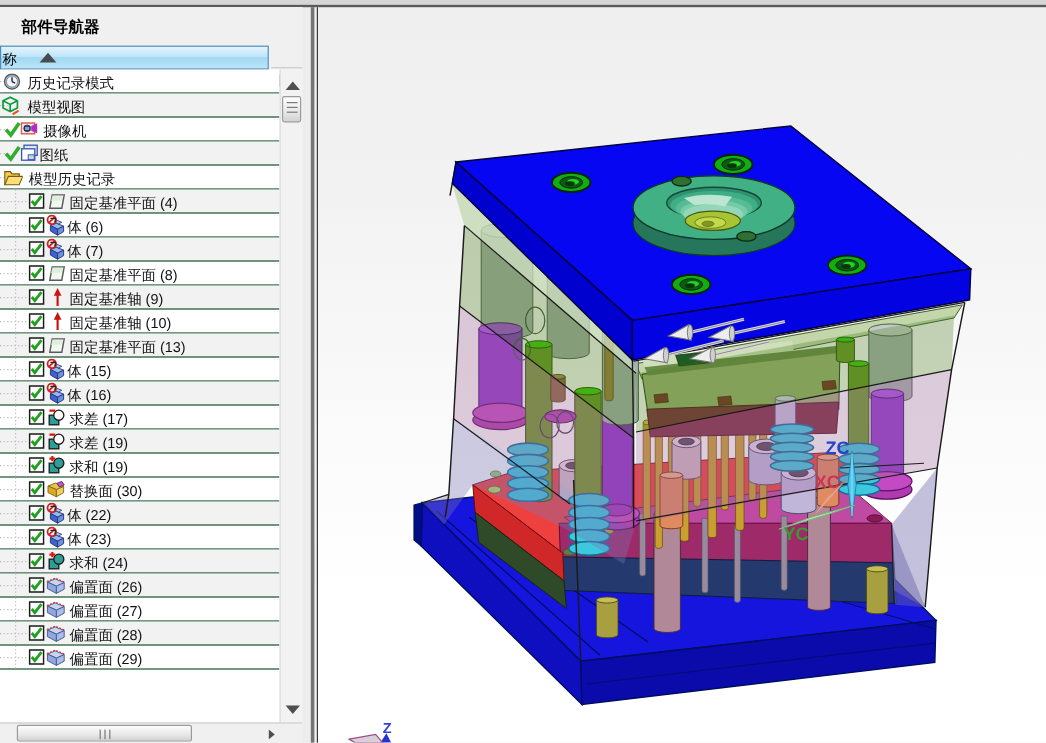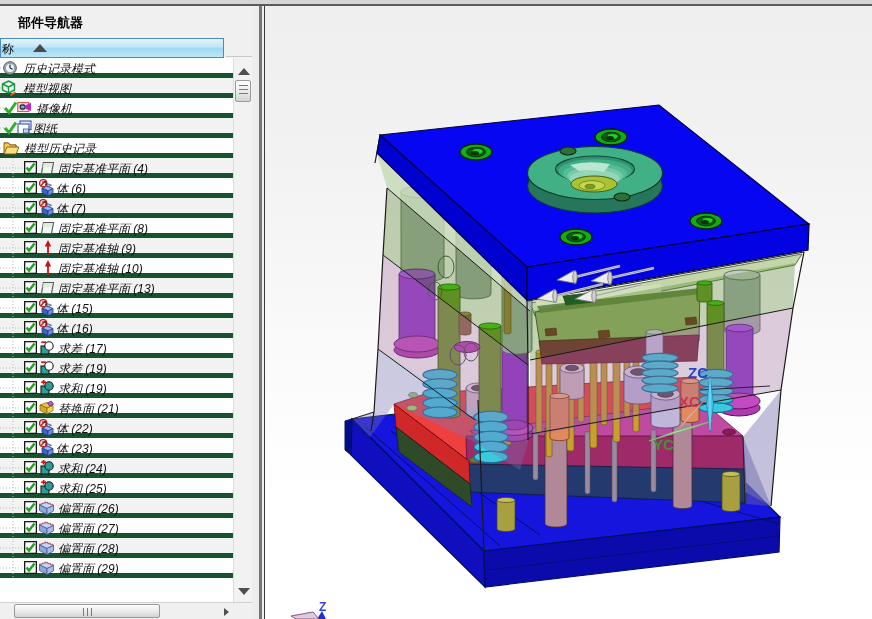--- a/index.html
+++ b/index.html
@@ -20,21 +20,21 @@
 #phname { position:absolute; left:0; top:0; width:224px; height:20px;
   background:linear-gradient(180deg,#e3f4fd 0%,#bfe6f8 45%,#a0d8f2 50%,#bce5f8 100%);
   border:1px solid #4a8cbf; font-size:12px; color:#000; }
 #phname span { position:absolute; left:1px; top:2px; }
 #pharrow { position:absolute; left:32px; top:5px; width:0; height:0;
   border-left:7px solid transparent; border-right:7px solid transparent; border-bottom:8px solid #4a4a4a; }
 #phnote { position:absolute; left:226px; top:0; width:26px; height:20px; background:#f4f4f4;
   border-top:1px solid #c8c8c8; border-bottom:1px solid #a8a8a8; font-size:12px; color:#000;margin-top:18px; }
 #phnote span { position:absolute; left:1px; top:2px; }
 #tree { position:absolute; left:0; top:52px; width:233px; height:544px; background:#fff; overflow:hidden; }
-.row { position:relative; width:233px; height:20px; border-bottom:5px solid #14532d;font-style:italic; }
+.row { position:relative; width:233px; height:20px; border-bottom:1px solid #14532d; }
 .row.alt { background:#f2f2f2; }
 .row .tx { position:absolute; top:3px; font-size:12px; color:#111; white-space:nowrap; }
 .row svg { position:absolute; }
 #vscroll { position:absolute; left:233px; top:52px; width:19px; height:544px; background:#f2f2f2; border-left:1px solid #dcdcdc; }
 #vsup { position:absolute; left:4px; top:10px; width:0; height:0;
   border-left:6px solid transparent; border-right:6px solid transparent; border-bottom:7px solid #4f4f4f; }
 #vsthumb { position:absolute; left:1px; top:22px; width:16px; height:22px; background:linear-gradient(180deg,#fdfdfd,#e8e8e8 60%,#d2d2d2);
   border:1px solid #9a9a9a; border-radius:2px; }
 #vsthumb:before { content:""; position:absolute; left:3px; top:4px; width:9px; height:1px; background:#7a7a7a;
   box-shadow:0 4px 0 #7a7a7a, 0 8px 0 #7a7a7a; }
@@ -566,21 +566,21 @@
           <svg style="left:24px;top:3px" width="13" height="13" viewBox="0 0 13 13">
             <rect x="0.5" y="0.5" width="12" height="12" fill="#fff" stroke="#1a1a1a" stroke-width="1.6"></rect>
             <path d="M2.5 6.5 L5 9.5 L10.5 2.5" fill="none" stroke="#21a121" stroke-width="2.4"></path>
           </svg>
           <svg style="left:38px;top:2px" width="17" height="16" viewBox="0 0 17 16">
             <path d="M2 5 L8.5 2.5 L15 5.5 L9 8 Z" fill="#e8c24a" stroke="#8a6a10" stroke-width="0.8"></path>
             <path d="M2 5 L9 8 L9 14 L2 10.5 Z" fill="#d9a92c" stroke="#8a6a10" stroke-width="0.8"></path>
             <path d="M9 8 L15 5.5 L15 10.5 L9 14 Z" fill="#f0d060" stroke="#8a6a10" stroke-width="0.8"></path>
             <path d="M9.5 2.8 L13.5 1.2 L15.5 4.2 L11.5 5.8 Z" fill="#c05ad0" stroke="#5a2a6a" stroke-width="0.8"></path>
           </svg>
-          <span class="tx" style="left:58px">替换面 (21)</span>
+          <span class="tx" style="left:58px">替换面 (30)</span>
         </div>
 <div class="row alt">
           <svg style="left:0;top:0" width="233" height="20" viewBox="0 0 233 20">
             <path d="M0 10 L22 10" stroke="#bbb" stroke-width="1" stroke-dasharray="1 2"></path>
             <path d="M13 0 L13 20" stroke="#bbb" stroke-width="1" stroke-dasharray="1 2"></path>
           </svg>
           <svg style="left:24px;top:3px" width="13" height="13" viewBox="0 0 13 13">
             <rect x="0.5" y="0.5" width="12" height="12" fill="#fff" stroke="#1a1a1a" stroke-width="1.6"></rect>
             <path d="M2.5 6.5 L5 9.5 L10.5 2.5" fill="none" stroke="#21a121" stroke-width="2.4"></path>
           </svg>
@@ -623,36 +623,20 @@
           <svg style="left:24px;top:3px" width="13" height="13" viewBox="0 0 13 13">
             <rect x="0.5" y="0.5" width="12" height="12" fill="#fff" stroke="#1a1a1a" stroke-width="1.6"></rect>
             <path d="M2.5 6.5 L5 9.5 L10.5 2.5" fill="none" stroke="#21a121" stroke-width="2.4"></path>
           </svg>
           <svg style="left:39px;top:2px" width="16" height="16" viewBox="0 0 16 16">
             <rect x="2" y="6" width="8" height="8" fill="#2e9d96" stroke="#1a1a1a" stroke-width="1.1"></rect>
             <circle cx="10" cy="6" r="4.2" fill="#2e9d96" stroke="#1a1a1a" stroke-width="1.1"></circle>
             <path d="M2.2 2.2 L7 2.2 M4.6 0 L4.6 4.4" stroke="#e01010" stroke-width="1.7" fill="none"></path>
           </svg>
           <span class="tx" style="left:58px">求和 (24)</span>
-        </div>
-<div class="row">
-          <svg style="left:0;top:0" width="233" height="20" viewBox="0 0 233 20">
-            <path d="M0 10 L22 10" stroke="#bbb" stroke-width="1" stroke-dasharray="1 2"></path>
-            <path d="M13 0 L13 20" stroke="#bbb" stroke-width="1" stroke-dasharray="1 2"></path>
-          </svg>
-          <svg style="left:24px;top:3px" width="13" height="13" viewBox="0 0 13 13">
-            <rect x="0.5" y="0.5" width="12" height="12" fill="#fff" stroke="#1a1a1a" stroke-width="1.6"></rect>
-            <path d="M2.5 6.5 L5 9.5 L10.5 2.5" fill="none" stroke="#21a121" stroke-width="2.4"></path>
-          </svg>
-          <svg style="left:39px;top:2px" width="16" height="16" viewBox="0 0 16 16">
-            <rect x="2" y="6" width="8" height="8" fill="#2e9d96" stroke="#1a1a1a" stroke-width="1.1"></rect>
-            <circle cx="10" cy="6" r="4.2" fill="#2e9d96" stroke="#1a1a1a" stroke-width="1.1"></circle>
-            <path d="M2.2 2.2 L7 2.2 M4.6 0 L4.6 4.4" stroke="#e01010" stroke-width="1.7" fill="none"></path>
-          </svg>
-          <span class="tx" style="left:58px">求和 (25)</span>
         </div>
 <div class="row alt">
           <svg style="left:0;top:0" width="233" height="20" viewBox="0 0 233 20">
             <path d="M0 10 L22 10" stroke="#bbb" stroke-width="1" stroke-dasharray="1 2"></path>
             <path d="M13 0 L13 20" stroke="#bbb" stroke-width="1" stroke-dasharray="1 2"></path>
           </svg>
           <svg style="left:24px;top:3px" width="13" height="13" viewBox="0 0 13 13">
             <rect x="0.5" y="0.5" width="12" height="12" fill="#fff" stroke="#1a1a1a" stroke-width="1.6"></rect>
             <path d="M2.5 6.5 L5 9.5 L10.5 2.5" fill="none" stroke="#21a121" stroke-width="2.4"></path>
           </svg>

